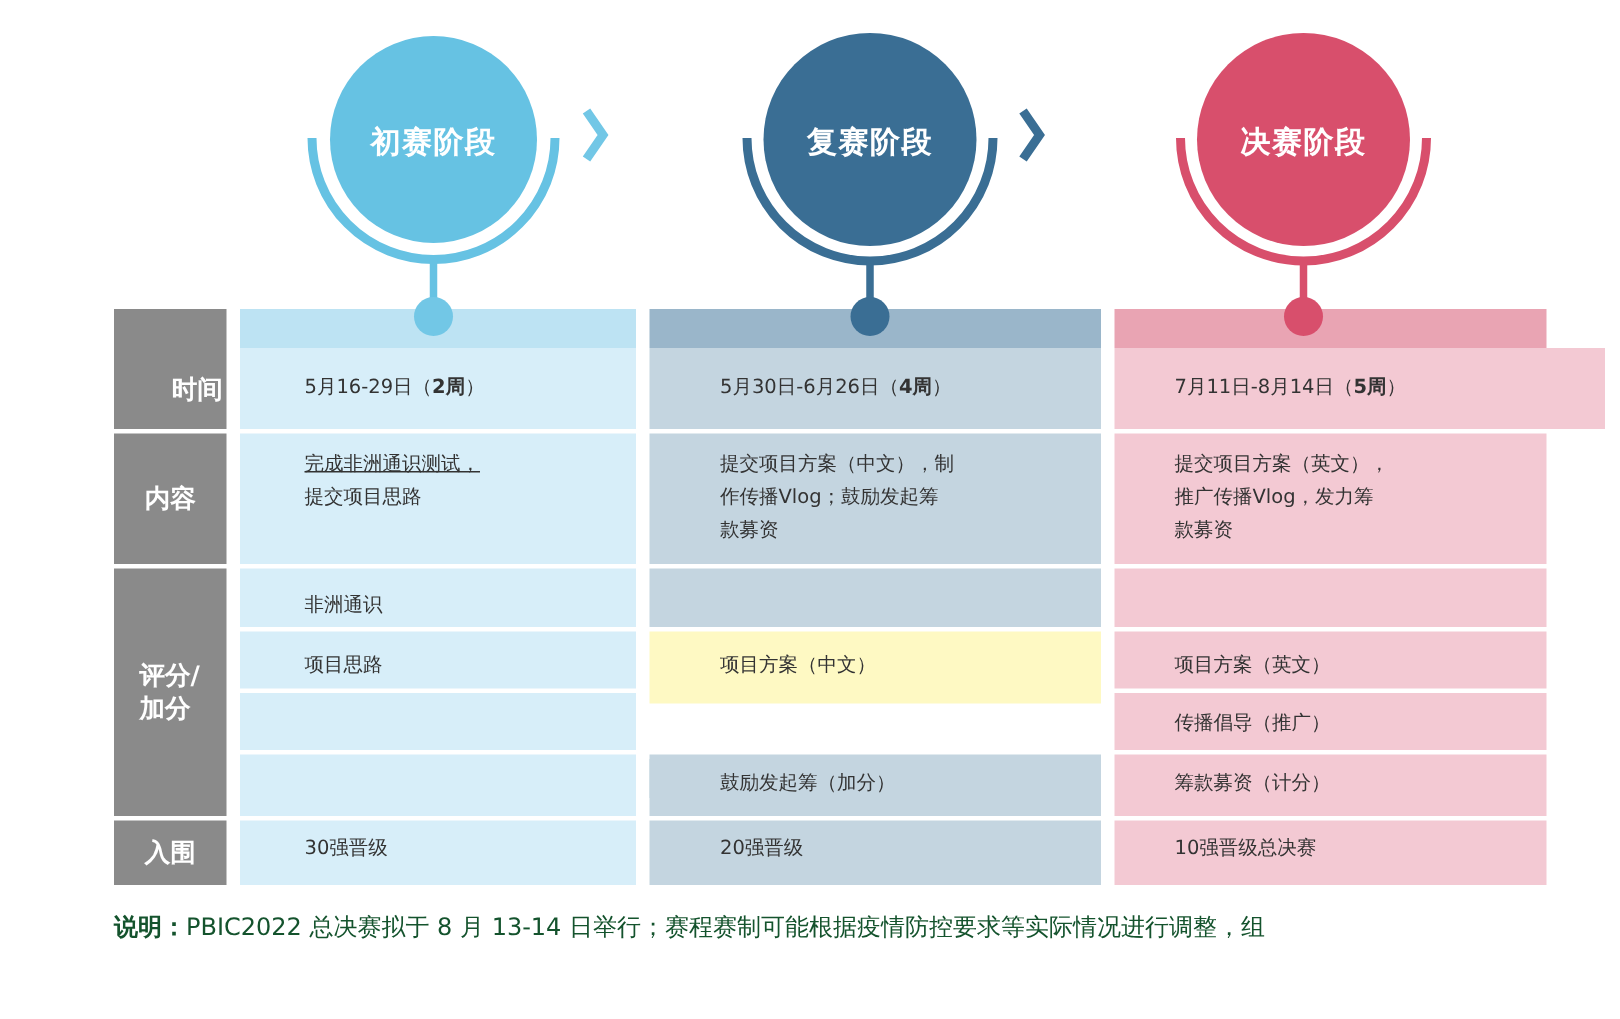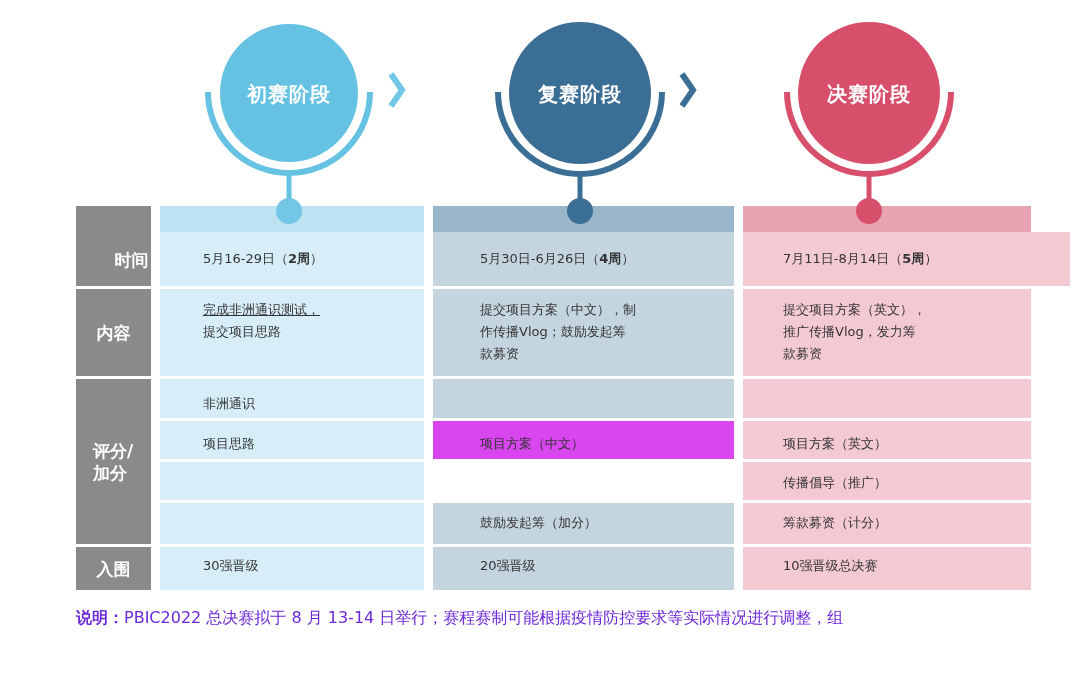--- a/index.html
+++ b/index.html
@@ -7,21 +7,21 @@
          font-family:"DejaVu Sans","Liberation Sans",sans-serif; color:#333; }
   svg.stage-graphic { position:absolute; left:0; top:0; }
   .stage-title { position:absolute; color:#fff; font-weight:bold; font-size:20px;
                  text-align:center; width:140px; line-height:24px; letter-spacing:1px; }
   .label-cell { position:absolute; left:76px; width:75px; background:#8a8a8a; color:#fff;
                 font-weight:bold; font-size:17px; display:flex; align-items:center;
                 justify-content:center; text-align:left; line-height:22px; }
   .band { position:absolute; top:206px; height:26px; }
   .cell { position:absolute; box-sizing:border-box; font-size:13px; line-height:22px; color:#333; }
   .cell .txt { position:absolute; white-space:nowrap; }
-  .note { position:absolute; left:76px; top:604px; width:960px; font-size:16px; line-height:28px; color:#6d28d9; }
+  .note { position:absolute; left:76px; top:604px; width:960px; font-size:16px; line-height:28px; color:#14532d; }
   .note b { font-weight:bold; }
 </style>
 </head>
 <body>
 
 <svg class="stage-graphic" width="1080" height="240">
 
   <g>
     <circle cx="289" cy="93" r="69" fill="#66c2e3"></circle>
     <path d="M 208 92 A 81 81 0 0 0 370 92" fill="none" stroke="#66c2e3" stroke-width="6"></path>
@@ -91,21 +91,21 @@
   <div class="band" style="left:433px; width:301px; background:#9ab6ca;"></div>
   <div class="cell" style="left:433px; top:232px; width:301px; height:54px; background:#c4d5e0;">
     <span class="txt" style="left:47px; top:16px;"><span>5月30日-6月26日（</span><b>4周</b><span>）</span></span>
   </div>
   <div class="cell" style="left:433px; top:289px; width:301px; height:87px; background:#c4d5e0;">
     <span class="txt" style="left:47px; top:10px;">提交项目方案（中文），制</span>
     <span class="txt" style="left:47px; top:32px;">作传播Vlog；鼓励发起筹</span>
     <span class="txt" style="left:47px; top:54px;">款募资</span>
   </div>
   <div class="cell" style="left:433px; top:379px; width:301px; height:39px; background:#c4d5e0;"></div>
-  <div class="cell" style="left:433px; top:421px; width:301px; height:38px; background:#d946ef;">
+  <div class="cell" style="left:433px; top:421px; width:301px; height:48px; background:#fef9c3;">
     <span class="txt" style="left:47px; top:12px;">项目方案（中文）</span>
   </div>
   <div class="cell" style="left:433px; top:462px; width:301px; height:26px; background:#c4d5e0;margin-top:44px;">
     <span class="txt" style="left:47px; top:10px;">传播方案（设计）</span>
   </div>
   <div class="cell" style="left:433px; top:503px; width:301px; height:41px; background:#c4d5e0;">
     <span class="txt" style="left:47px; top:9px;">鼓励发起筹（加分）</span>
   </div>
   <div class="cell" style="left:433px; top:547px; width:301px; height:43px; background:#c4d5e0;">
     <span class="txt" style="left:47px; top:8px;">20强晋级</span>

